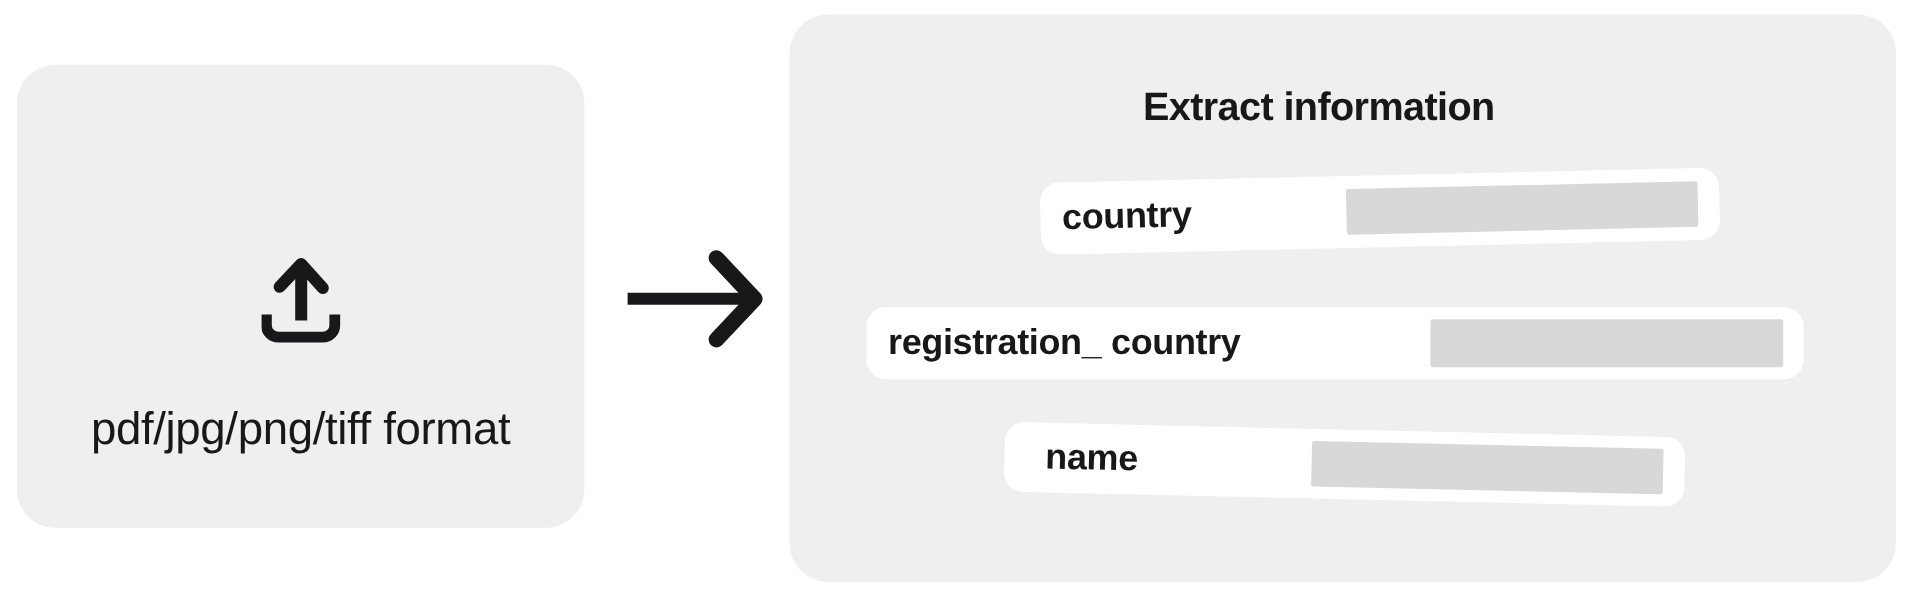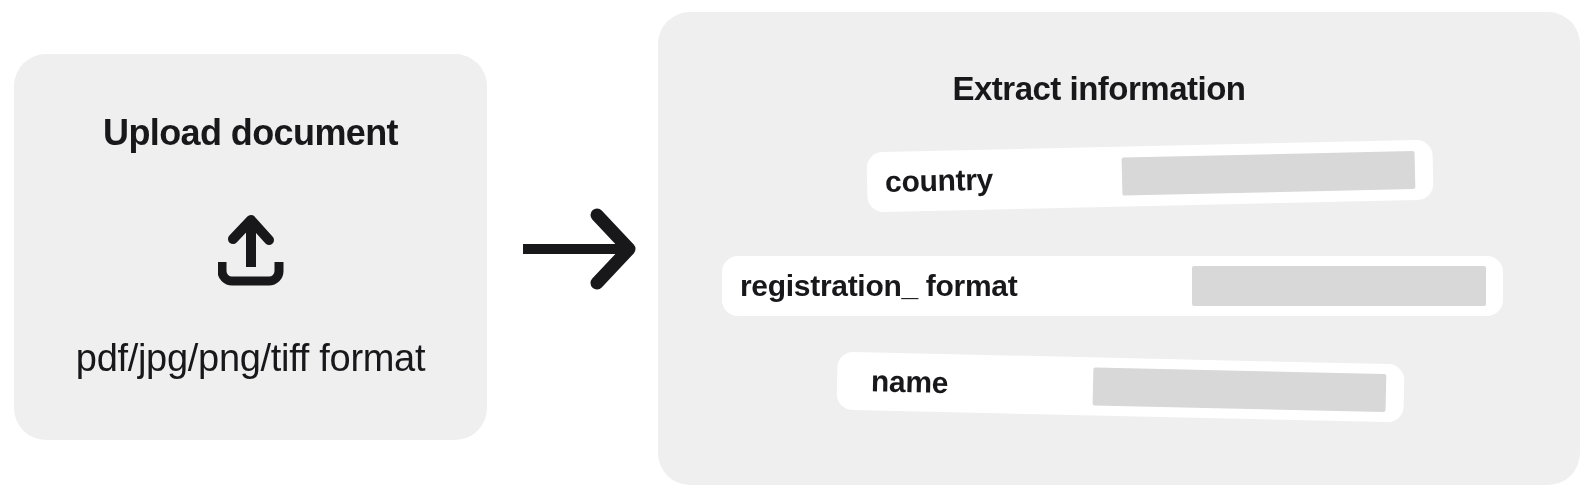--- a/index.html
+++ b/index.html
@@ -94,21 +94,20 @@
     transform:rotate(1.3deg);
   }
   .card-name .value-bar{width:293px;height:38px;}
 </style>
 </head>
 <body>
 
 <div class="canvas">
 
   <section class="panel upload">
-    <h2 class="upload-title">Upload document</h2>
 
     <div class="upload-icon-wrap">
       <svg width="66" height="74" viewBox="0 0 66 74" aria-hidden="true">
         <path d="M15 27 L33 8 L51 28" fill="none" stroke="var(--ink)" stroke-width="10" stroke-linecap="round" stroke-linejoin="round"></path>
         <path d="M33 12 V55" fill="none" stroke="var(--ink)" stroke-width="10"></path>
         <path d="M4 50 v9 a10 10 0 0 0 10 10 h37 a10 10 0 0 0 10 -10 v-9" fill="none" stroke="var(--ink)" stroke-width="9" stroke-linecap="butt"></path>
       </svg>
     </div>
 
     <p class="upload-formats">pdf/jpg/png/tiff format</p>
@@ -123,21 +122,21 @@
 
   <section class="panel extract">
     <h2 class="extract-title">Extract information</h2>
 
     <div class="field-card card-country">
       <span class="field-label">country</span>
       <span class="value-bar"></span>
     </div>
 
     <div class="field-card card-registration">
-      <span class="field-label">registration_ format</span>
+      <span class="field-label">registration_ country</span>
       <span class="value-bar"></span>
     </div>
 
     <div class="field-card card-name">
       <span class="field-label">name</span>
       <span class="value-bar"></span>
     </div>
   </section>
 
 </div>

